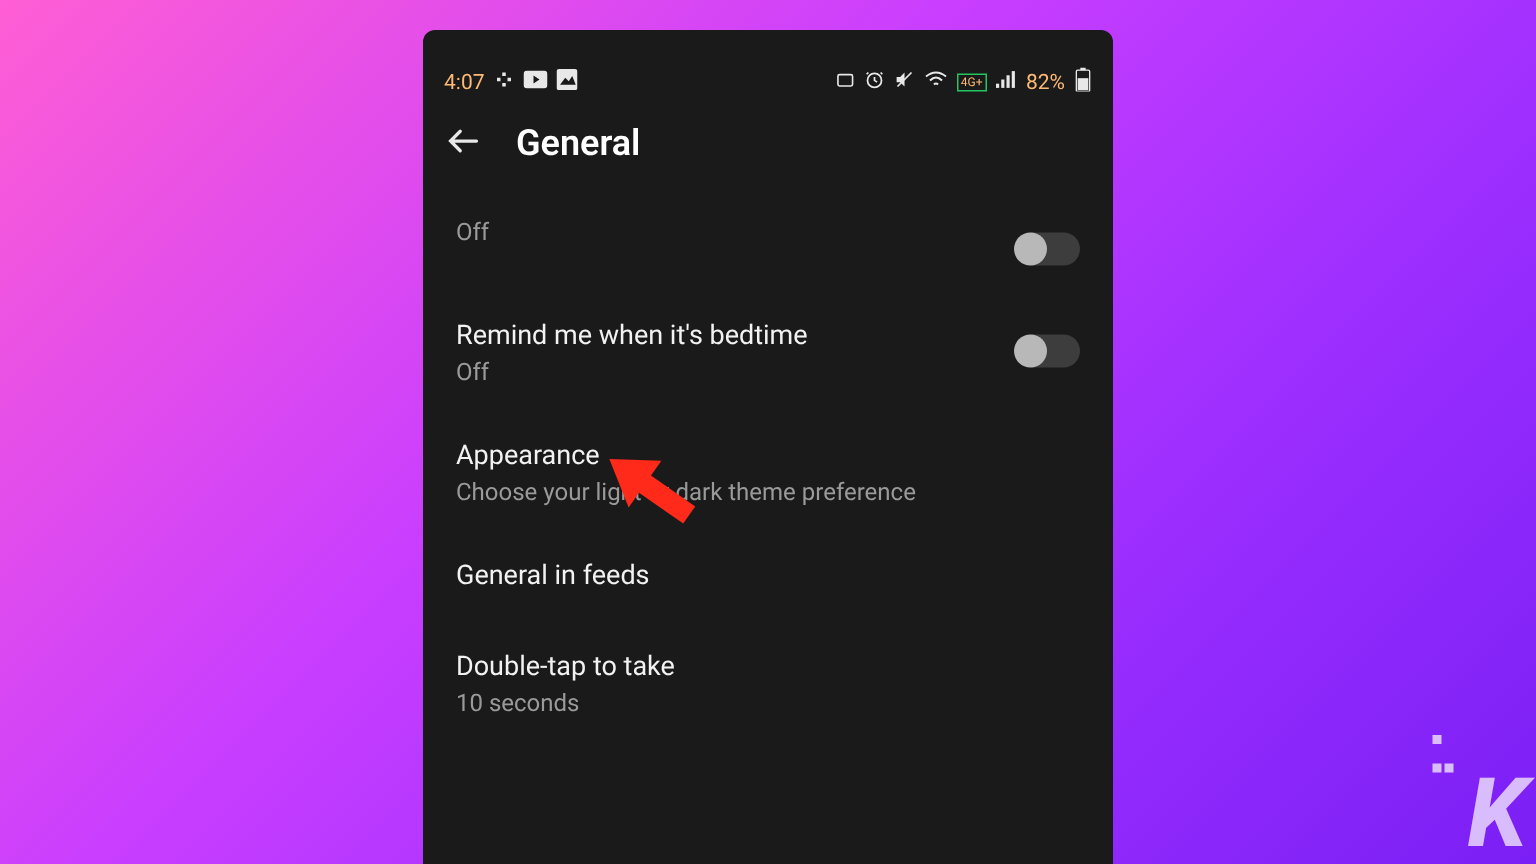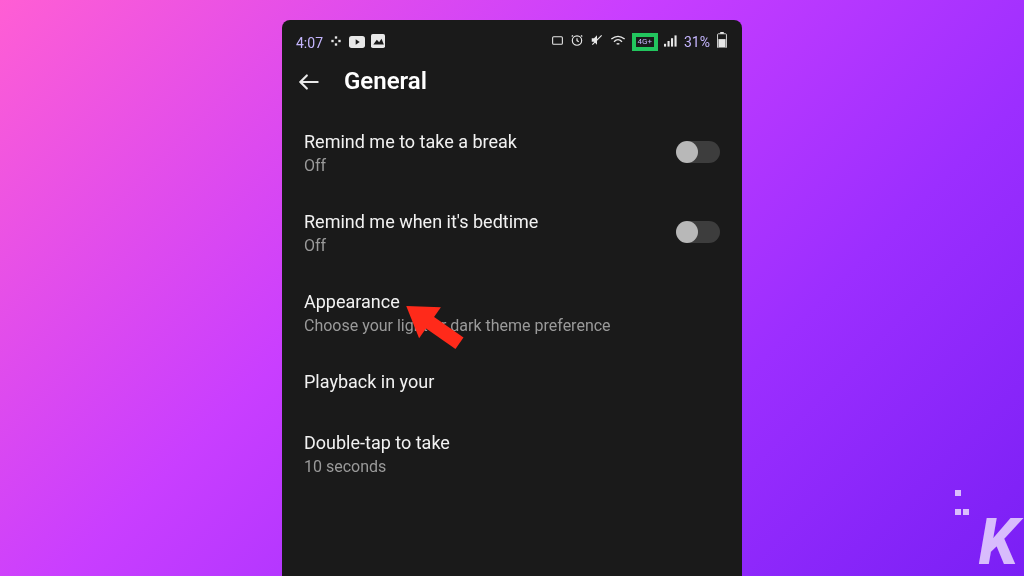--- a/index.html
+++ b/index.html
@@ -20,33 +20,33 @@
       height: 576px;
       margin-top: 20px;
       border-radius: 8px 8px 0 0;
       color: #eaeaea;
       position: relative;
       overflow: hidden;
     }
     .status-bar {
       display: flex;
       justify-content: space-between;
-      align-items: flex-end;
-      padding: 12px 14px 4px 14px;
+      align-items: center;
+      padding: 25px 14px 4px 14px;
       font-size: 14px;
-      color: #c4b5fd;
+      color: #fdba74;
     }
     .status-left, .status-right {
       display: flex;
       align-items: center;
       gap: 6px;
     }
     .app-bar {
       display: flex;
-      align-items: flex-end;
+      align-items: flex-start;
       padding: 12px 14px 18px 14px;
       gap: 22px;
     }
     .back-arrow svg { display: block; }
     .app-title {
       font-size: 24px;
       font-weight: 600;
       color: #fff;
     }
     .settings-list {
@@ -168,30 +168,30 @@
             <line x1="4" y1="20" x2="20" y2="4" stroke="#e8e8e8" stroke-width="2"></line>
           </svg>
       </span>
       <span>
         <svg width="16" height="12" viewBox="0 0 24 18" fill="none" stroke="#e8e8e8" stroke-width="2">
             <path d="M2 6 Q12 -2 22 6"></path>
             <path d="M6 10 Q12 4 18 10"></path>
             <path d="M10 14 Q12 12 14 14"></path>
           </svg>
       </span>
-      <span style="font-size:8px;border:4px solid #22c55e;padding:0 2px;line-height:10px;">4G+</span>
+      <span style="font-size:8px;border:1px solid #22c55e;padding:0 2px;line-height:10px;">4G+</span>
       <span>
         <svg width="14" height="12" viewBox="0 0 20 16" fill="#e8e8e8">
             <rect x="0" y="12" width="3" height="4"></rect>
             <rect x="5" y="8" width="3" height="8"></rect>
             <rect x="10" y="4" width="3" height="12"></rect>
             <rect x="15" y="0" width="3" height="16"></rect>
           </svg>
       </span>
-      <span>31%</span>
+      <span>82%</span>
       <span>
         <svg width="12" height="16" viewBox="0 0 12 18" fill="#e8e8e8">
             <rect x="4" y="0" width="4" height="2"></rect>
             <rect x="1" y="2" width="10" height="16" rx="1" fill="none" stroke="#e8e8e8" stroke-width="1"></rect>
             <rect x="2" y="8" width="8" height="9"></rect>
           </svg>
       </span>
     </div>
   </div>
 
@@ -200,21 +200,20 @@
       <svg width="26" height="26" viewBox="0 0 24 24" fill="none" stroke="#e8e8e8" stroke-width="2" stroke-linecap="round">
           <path d="M20 12 L4 12 M10 6 L4 12 L10 18"></path>
         </svg>
     </div>
     <div class="app-title">General</div>
   </div>
 
   <div class="settings-list">
     <div class="setting-item">
       <div class="setting-text">
-        <div class="setting-title">Remind me to take a break</div>
         <div class="setting-sub">Off</div>
       </div>
       <div class="toggle"></div>
     </div>
 
     <div class="setting-item">
       <div class="setting-text">
         <div class="setting-title">Remind me when it's bedtime</div>
         <div class="setting-sub">Off</div>
       </div>
@@ -223,21 +222,21 @@
 
     <div class="setting-item">
       <div class="setting-text">
         <div class="setting-title">Appearance</div>
         <div class="setting-sub">Choose your light or dark theme preference</div>
       </div>
     </div>
 
     <div class="setting-item">
       <div class="setting-text">
-        <div class="setting-title">Playback in your</div>
+        <div class="setting-title">General in feeds</div>
       </div>
     </div>
 
     <div class="setting-item">
       <div class="setting-text">
         <div class="setting-title">Double-tap to take</div>
         <div class="setting-sub">10 seconds</div>
       </div>
     </div>
   </div>

